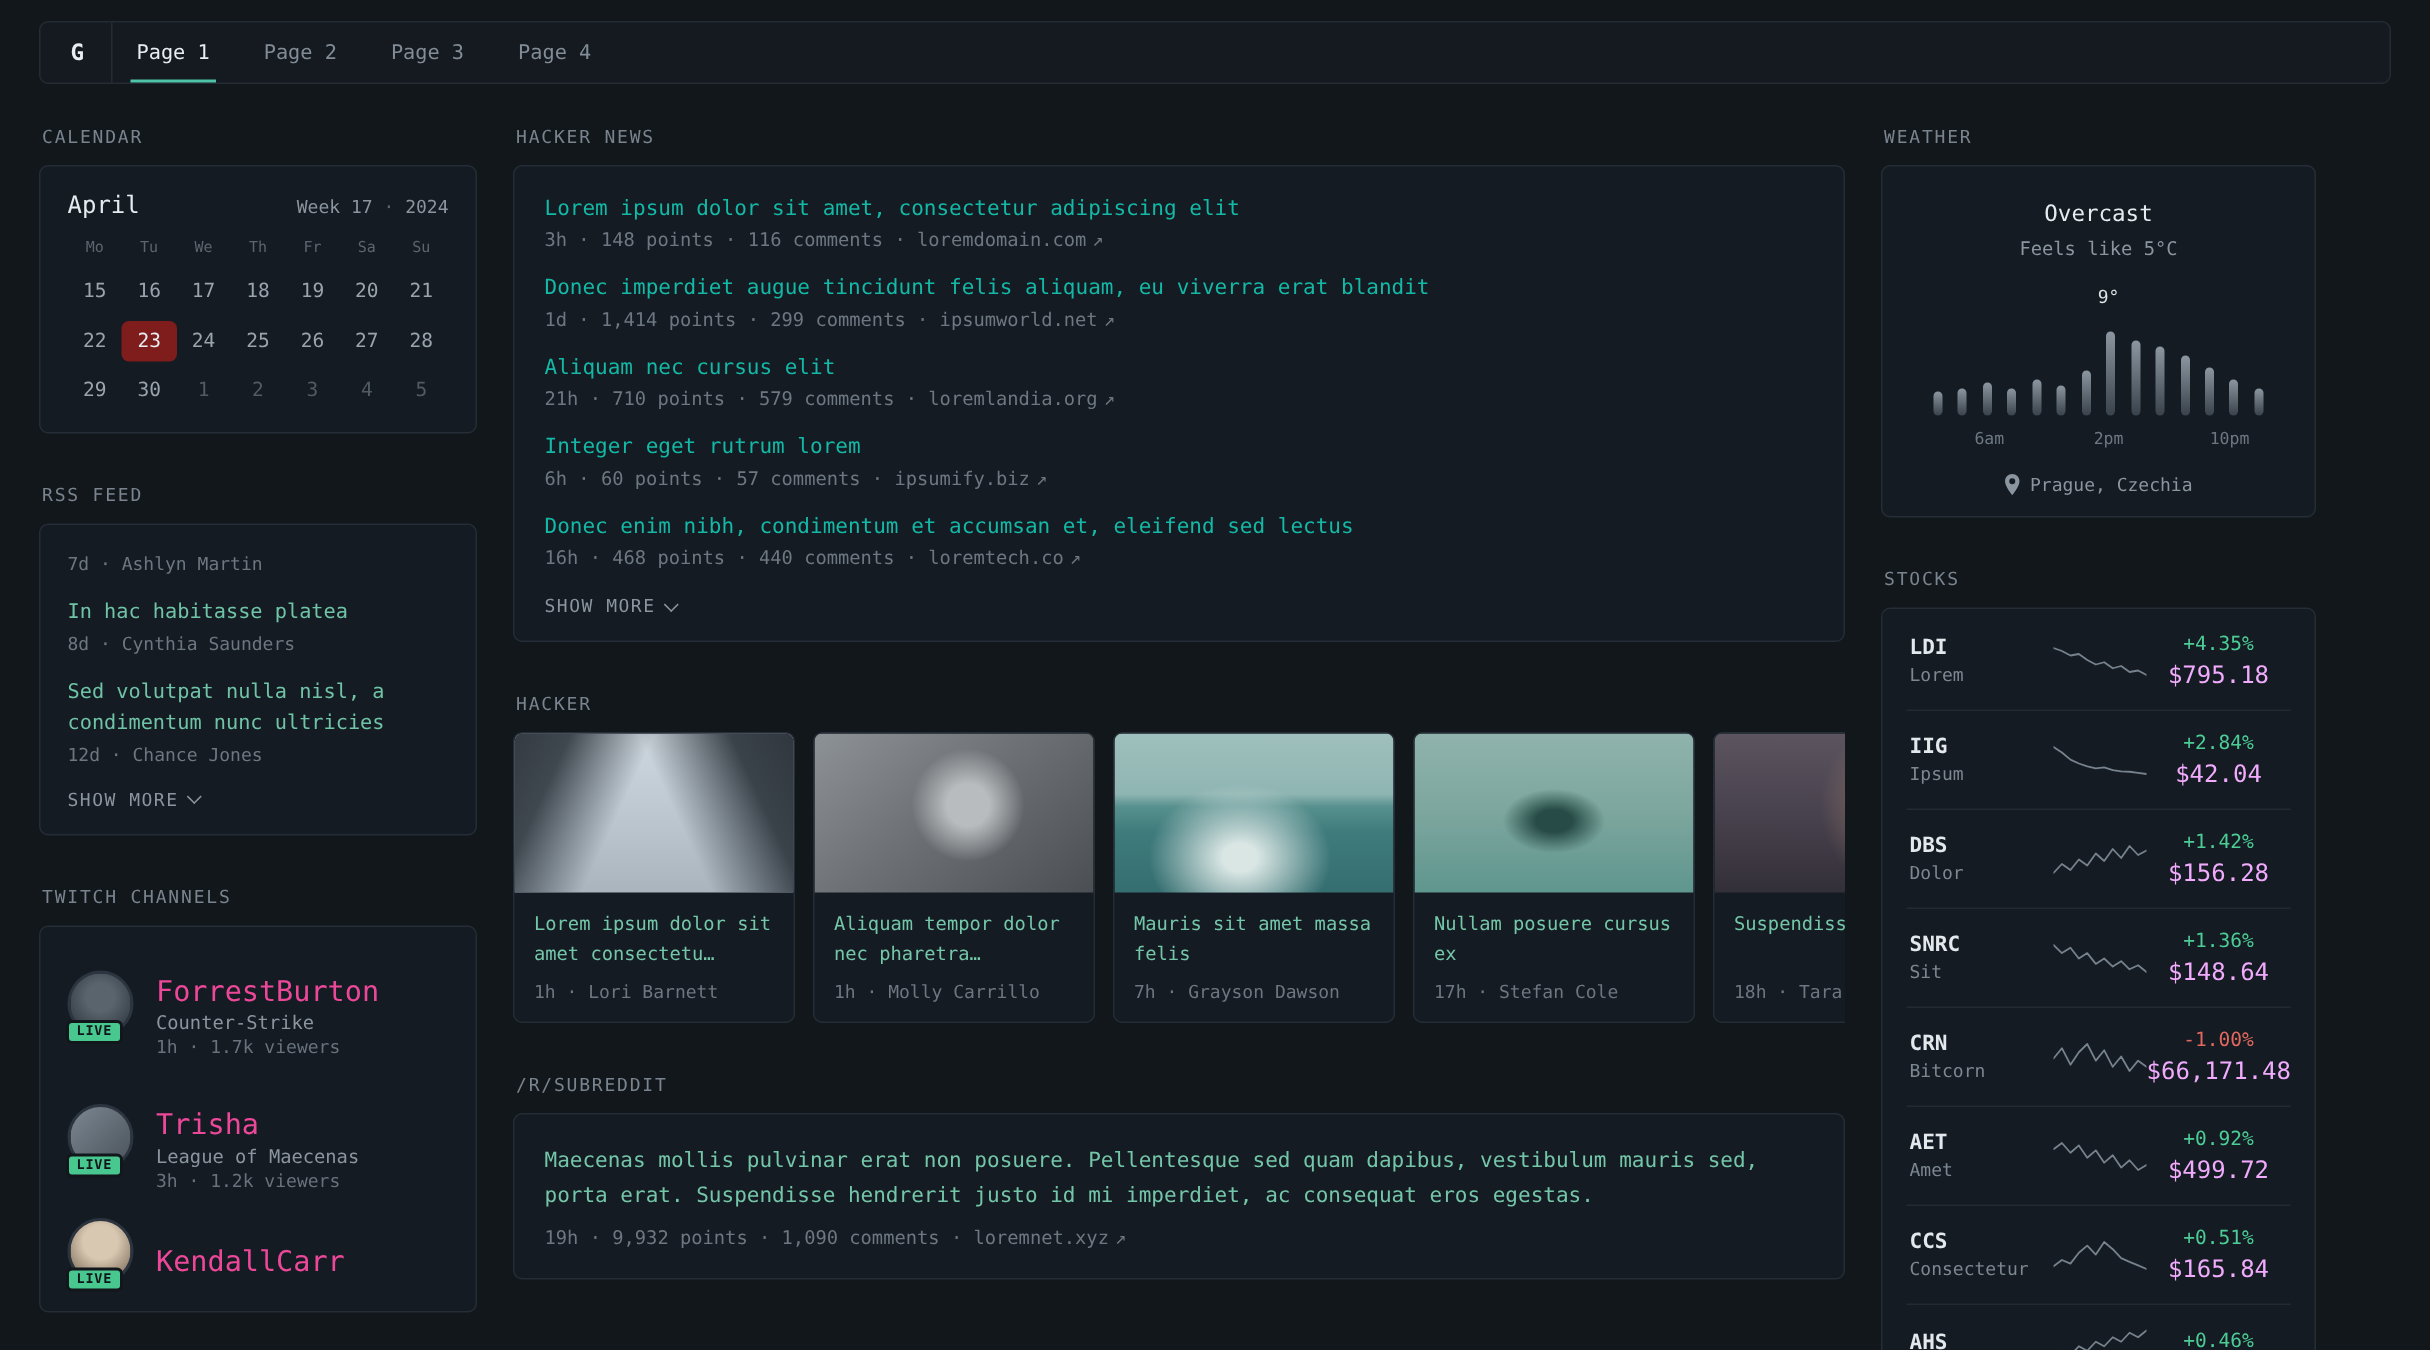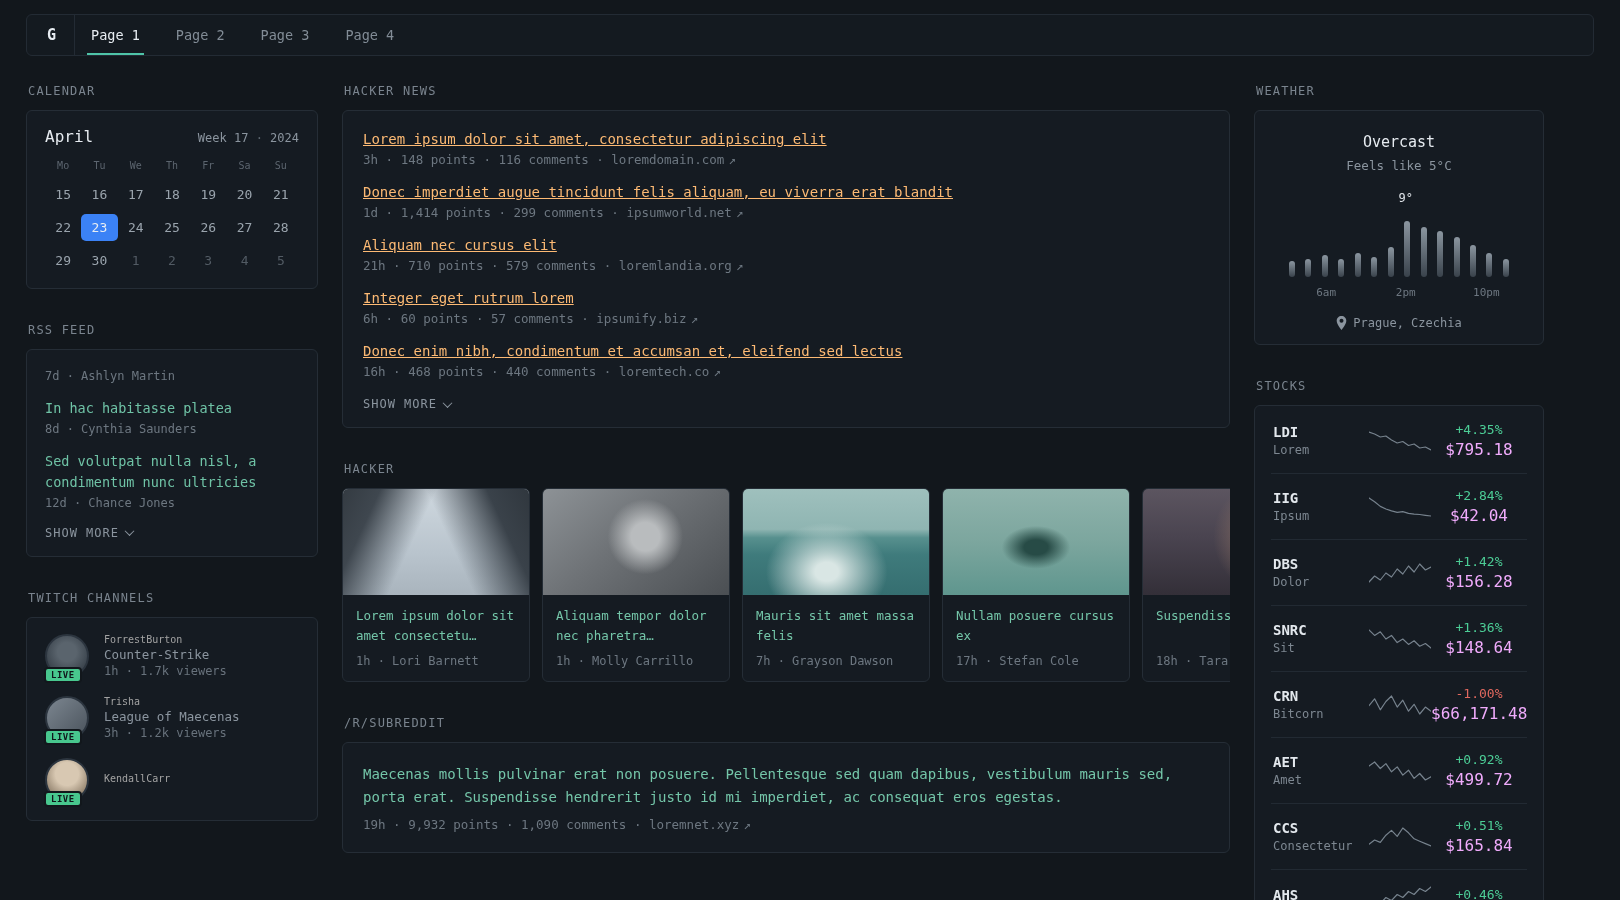--- a/index.html
+++ b/index.html
@@ -66,21 +66,21 @@
   
   .cal-card { padding: 16px 18px 14px; }
   .cal-head { display: flex; justify-content: space-between; align-items: baseline; margin-bottom: 14px; }
   .cal-month { font-size: 16px; color: #e6ebf0; }
   .cal-week { font-size: 12px; color: #8b959f; }
   .cal-week .dot { color: #5c656f; }
   .cal-grid { display: grid; grid-template-columns: repeat(7, 1fr); row-gap: 6px; text-align: center; align-items: center; }
   .cal-dow { font-size: 10px; color: #5c656f; padding-bottom: 4px; }
   .cal-day { font-size: 13px; color: #9aa4ad; padding: 6px 0; border-radius: 5px; cursor: pointer; }
   .cal-day.dim { color: #525b64; }
-  .cal-day.selected { background: #3b82f6; color: #e8edf2; }
+  .cal-day.selected { background: #7f1d1d; color: #e8edf2; }
 
   
   .rss-card { padding: 16px 18px; }
   .rss-item + .rss-item { margin-top: 15px; }
   .rss-title { display: block; font-size: 13.5px; line-height: 1.55; color: #6fc3a6; }
   .rss-title.read { color: #c3cad1; }
   .rss-meta { color: #6d7781; font-size: 12px; margin-top: 3px; }
   .show-more {
     display: flex; align-items: center; gap: 7px;
     margin-top: 16px;
@@ -105,28 +105,28 @@
   .av0 { background: radial-gradient(circle at 50% 40%, #5a646d 0 30%, #39424b 75%); }
   .av1 { background: linear-gradient(135deg, #7c8690, #4a535c); }
   .av2 { background: radial-gradient(circle at 50% 35%, #d8c8b2 0 35%, #8a7a66 80%); }
   .tw-live {
     position: absolute; bottom: -7px; left: -3px;
     background: #48c78e; color: #10151a;
     font-size: 9px; font-weight: bold; letter-spacing: .5px;
     padding: 1px 5px; border-radius: 4px;
     border: 2px solid #12171c;
   }
-  .tw-name { color: #a3a3a3; font-size: 10px; }
+  .tw-name { color: #ec4899; font-size: 19px; margin-top: 16px; }
   .tw-game { color: #8b959f; font-size: 12.5px; margin-top: 2px; }
   .tw-meta { color: #68727c; font-size: 12px; margin-top: 2px; }
 
   
   .hn-card { padding: 20px 20px 16px; }
   .hn-item + .hn-item { margin-top: 17px; }
-  .hn-title { display: block; color: #fdba74; font-size: 14px; text-decoration: underline; }
+  .hn-title { display: block; color: #14b8a6; font-size: 14px; }
   .hn-meta { color: #6d7781; font-size: 12.5px; margin-top: 5px; }
   .ext { color: #6d7781; margin-left: 4px; cursor: pointer; }
 
   
   .videos-row { display: flex; gap: 12px; overflow: hidden; }
   .video-card {
     width: 188px; min-width: 188px;
     border: 1px solid #252d36; border-radius: 6px;
     background: #151b22; overflow: hidden; cursor: pointer;
   }

